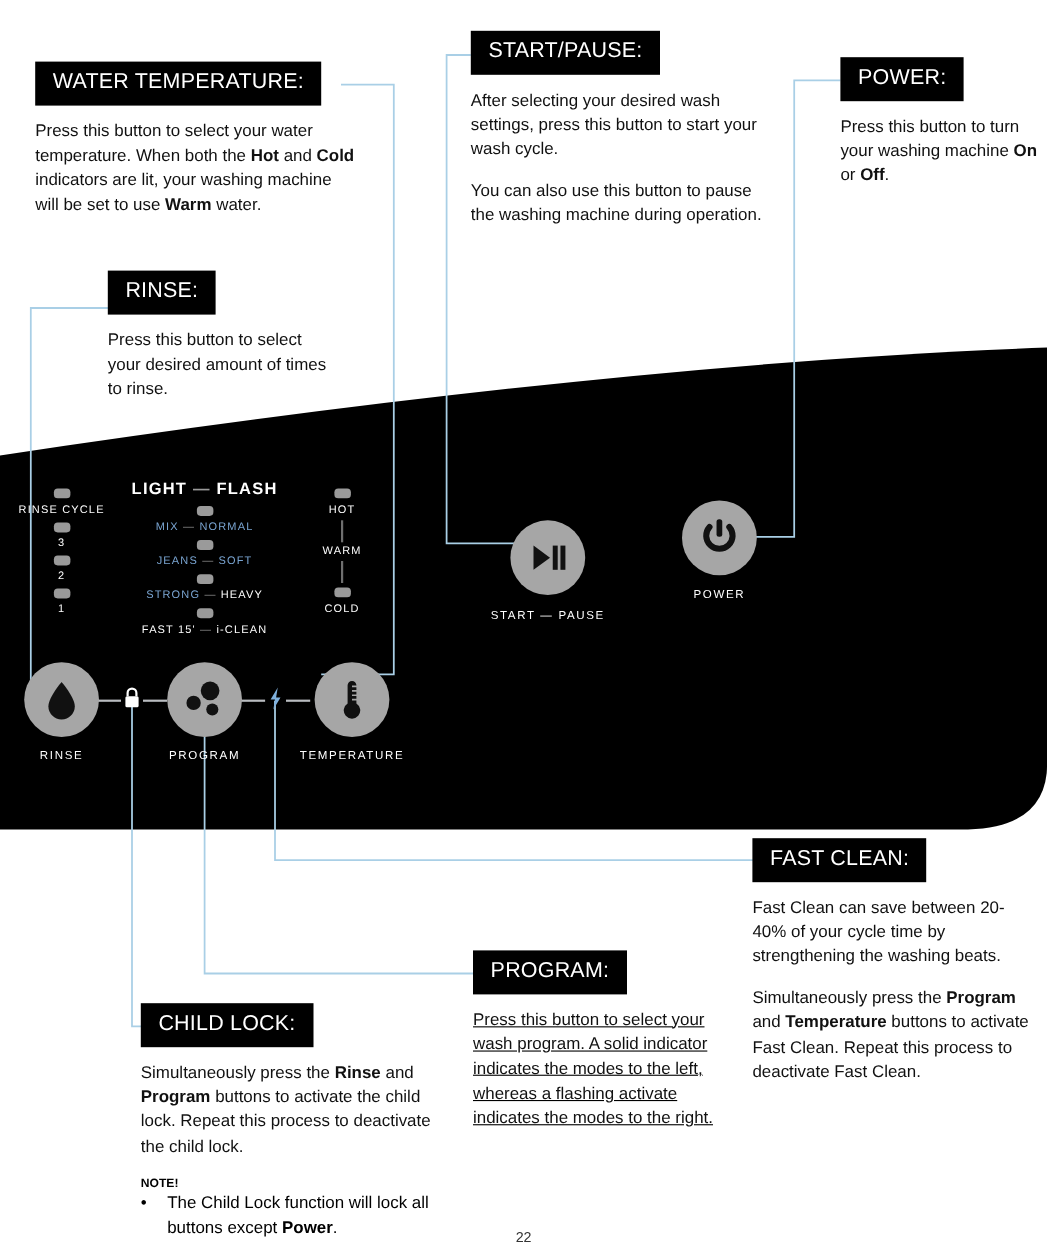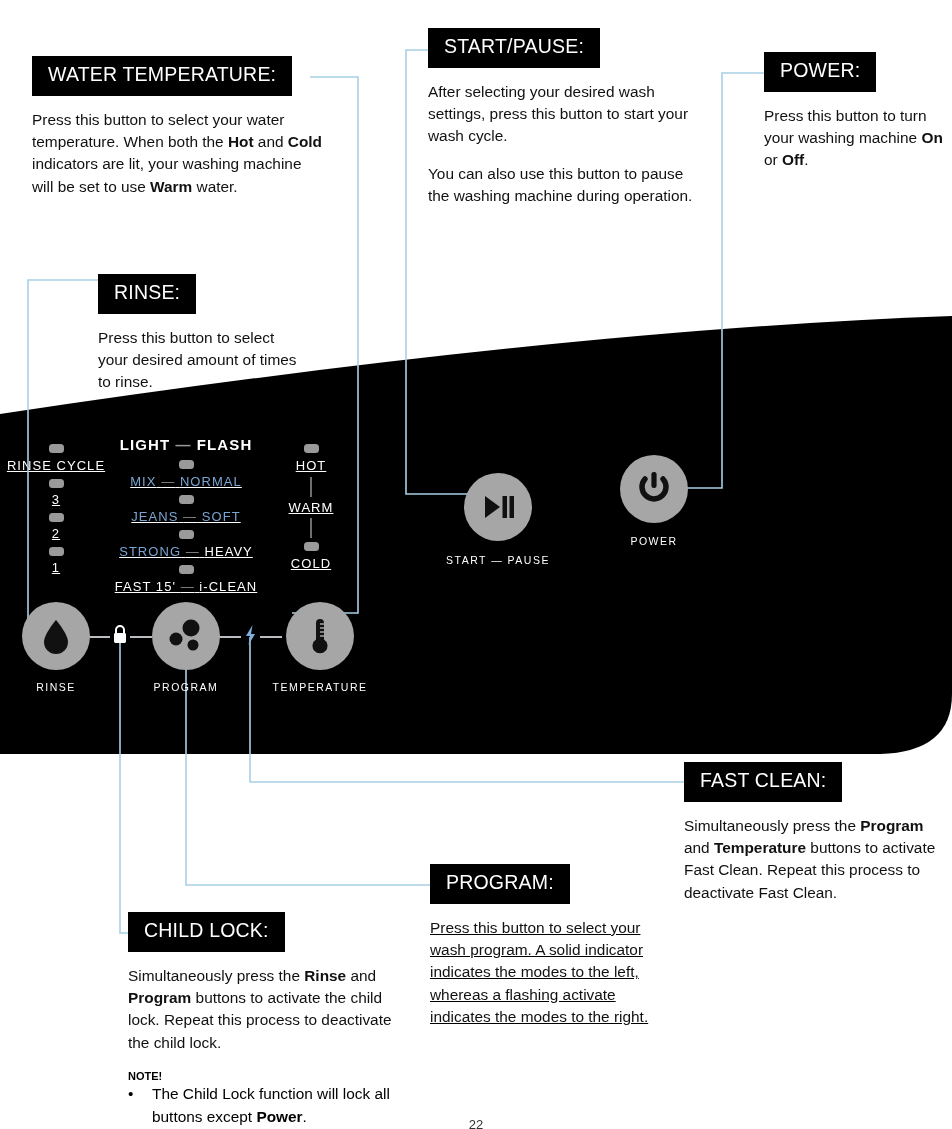--- a/index.html
+++ b/index.html
@@ -51,25 +51,24 @@
     font-weight: bold;
     letter-spacing: 1.1px;
     white-space: nowrap;
   }
   .led {
     width: 15px; height: 9px;
     background: #9a9a9a;
     border-radius: 3.5px;
   }
   .lbl {
-    font-size: 13px;
+    font-size: 10px;
     letter-spacing: 1.05px;
     color: #ffffff;
     white-space: nowrap;
-    text-decoration: underline;
   }
   .lbl .blue { color: #7aa5d2; }
   .lbl .white { color: #ffffff; }
 
   .rowline { display: flex; flex-direction: column; align-items: center; }
 
   
   .btn-circle {
     position: absolute;
     border-radius: 50%;
@@ -283,30 +282,31 @@
     </div>
   </div>
 
   <div class="callout" style="left:764px; top:52px; width:190px;">
     <div class="tag">POWER:</div>
     <div class="body">
       <p>Press this button to turn your washing machine <b>On</b> or <b>Off</b>.</p>
     </div>
   </div>
 
-  <div class="callout" style="left:98px; top:274px; width:200px;">
+  <div class="callout" style="left:98px; top:246px; width:200px;">
     <div class="tag">RINSE:</div>
     <div class="body">
       <p>Press this button to select your desired amount of times to rinse.</p>
     </div>
   </div>
 
   <div class="callout" style="left:684px; top:762px; width:252px;">
     <div class="tag">FAST CLEAN:</div>
     <div class="body">
+      <p>Fast Clean can save between 20-40% of your cycle time by strengthening the washing beats.</p>
       <p>Simultaneously press the <b>Program</b> and <b>Temperature</b> buttons to activate Fast Clean. Repeat this process to deactivate Fast Clean.</p>
     </div>
   </div>
 
   <div class="callout" style="left:430px; top:864px; width:245px;text-decoration:underline;">
     <div class="tag">PROGRAM:</div>
     <div class="body">
       <p>Press this button to select your wash program. A solid indicator indicates the modes to the left, whereas a flashing activate indicates the modes to the right.</p>
     </div>
   </div>

